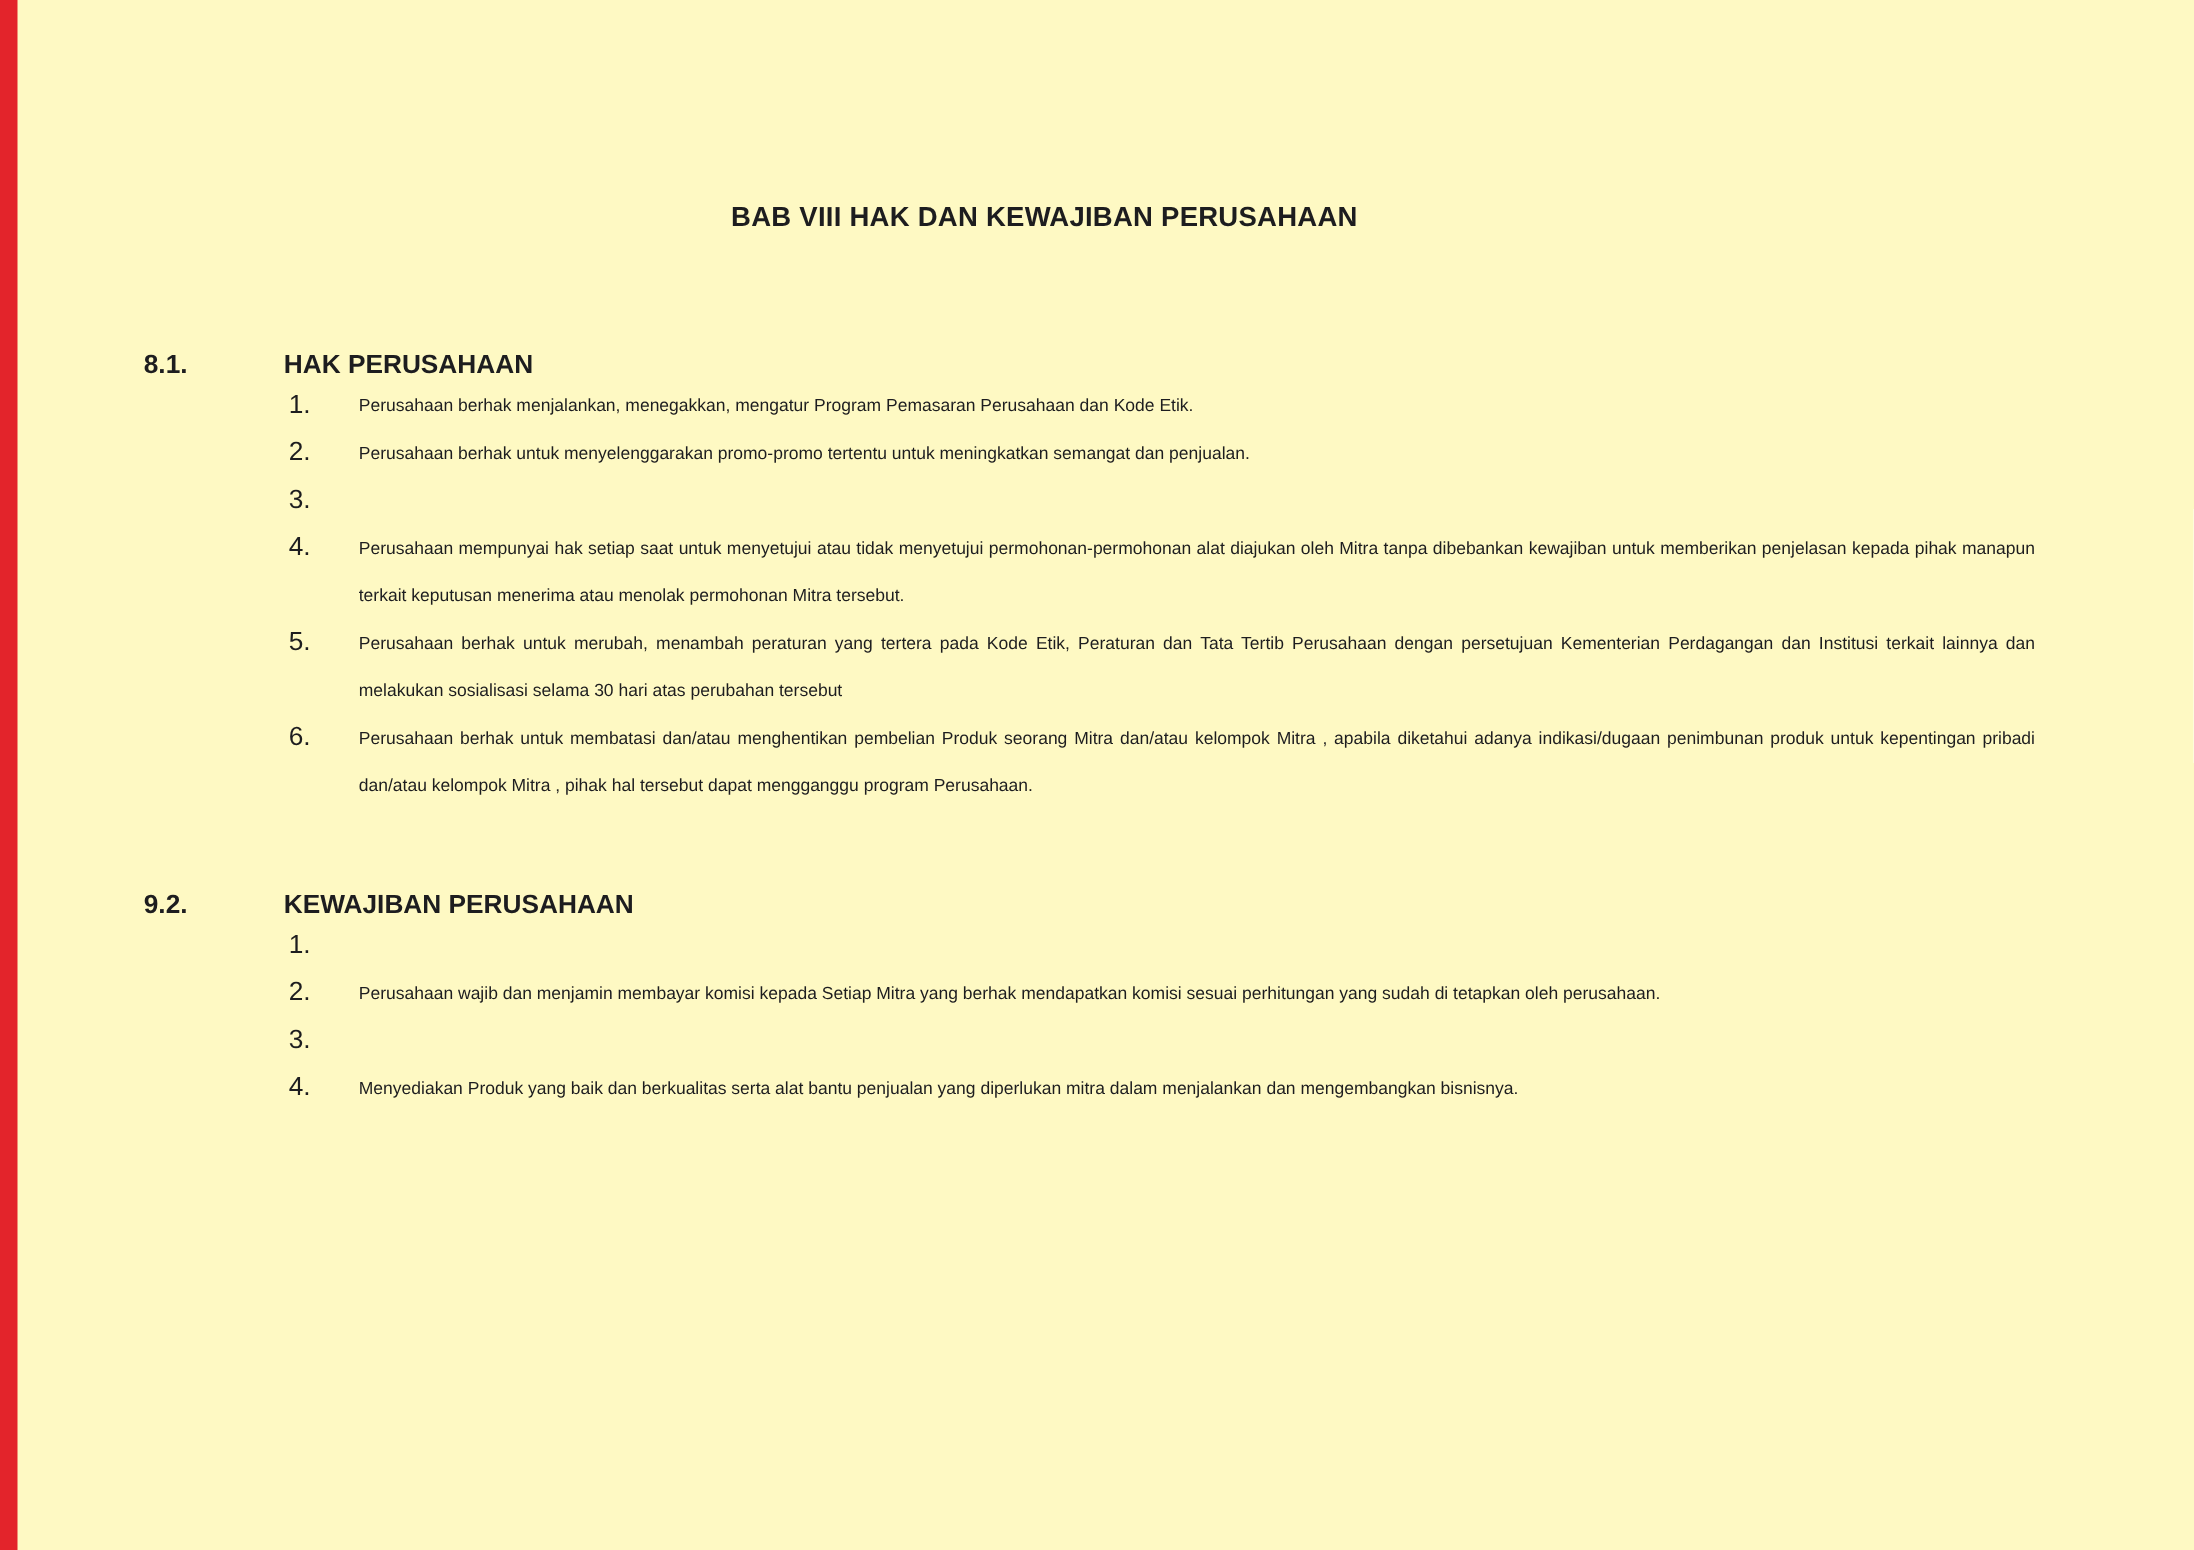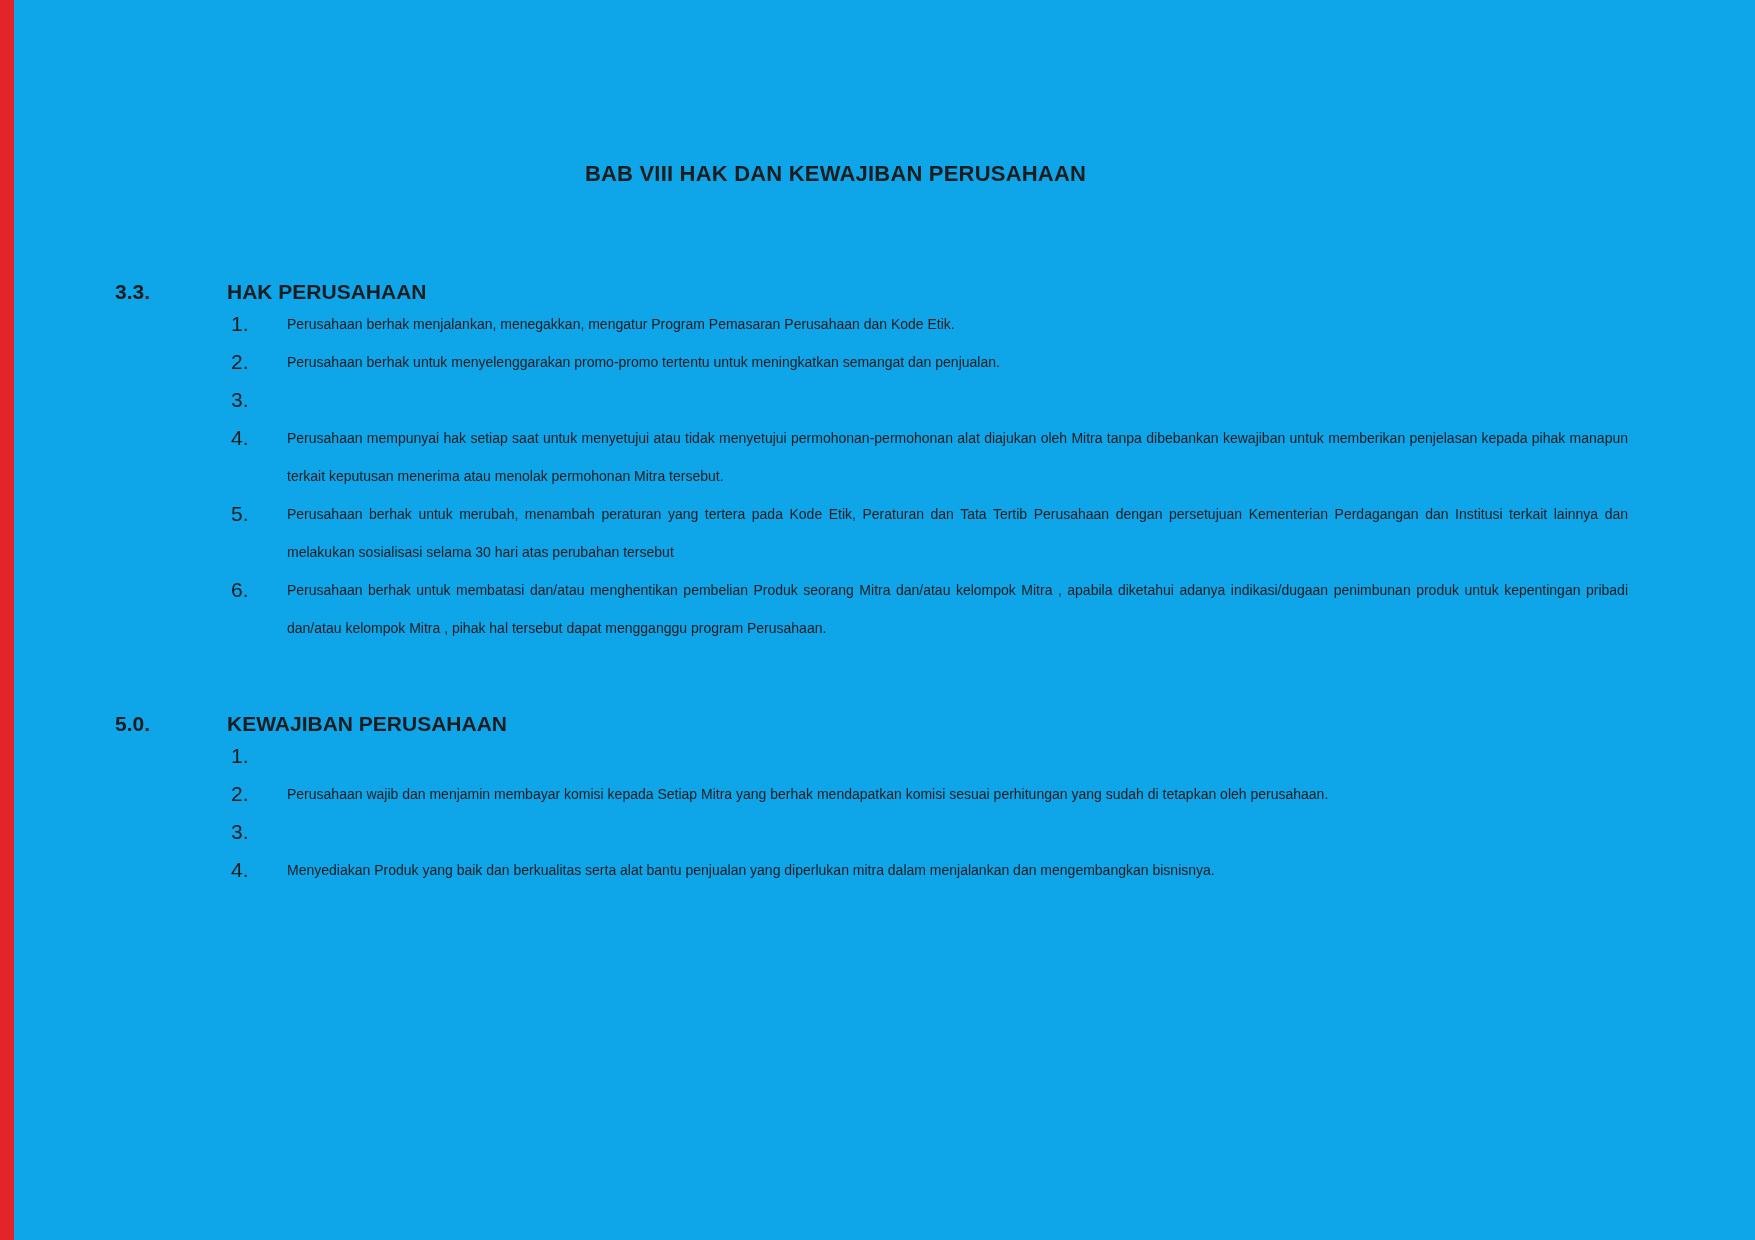--- a/index.html
+++ b/index.html
@@ -1,20 +1,20 @@
 <!DOCTYPE html>
 <html><head>
 <meta charset="utf-8">
 <style>
   html, body { margin: 0; padding: 0; background: #ffffff; }
   .page {
     position: relative;
     width: 1755px;
     height: 1240px;
-    background: #0ea5e9;
+    background: #fef9c3;
     overflow: hidden;
     font-family: "Liberation Sans", "DejaVu Sans", sans-serif;
     color: #1d1d1f;
   }
   .red-stripe {
     position: absolute;
     left: 0; top: 0;
     width: 14px; height: 100%;
   }
   .content {
@@ -59,21 +59,21 @@
 
 <div class="page">
   <div class="red-stripe" style="background: rgb(227, 36, 43);"></div>
 
   <div class="content">
 
     <div class="doc-title">BAB VIII HAK DAN KEWAJIBAN PERUSAHAAN</div>
 
     <div class="section">
       <div class="section-header">
-        <div class="sec-num">3.3.</div>
+        <div class="sec-num">8.1.</div>
         <div class="sec-title">HAK PERUSAHAAN</div>
       </div>
       <div class="items">
         <div class="item">
           <div class="item-num">1.</div>
           <div class="item-text">Perusahaan berhak menjalankan, menegakkan, mengatur Program Pemasaran Perusahaan dan Kode Etik.</div>
         </div>
         <div class="item">
           <div class="item-num">2.</div>
           <div class="item-text">Perusahaan berhak untuk menyelenggarakan promo-promo tertentu untuk meningkatkan semangat dan penjualan.</div>
@@ -91,21 +91,21 @@
         </div>
         <div class="item">
           <div class="item-num">6.</div>
           <div class="item-text">Perusahaan berhak untuk membatasi dan/atau menghentikan pembelian Produk seorang Mitra dan/atau kelompok Mitra , apabila diketahui adanya indikasi/dugaan penimbunan produk untuk kepentingan pribadi dan/atau kelompok Mitra , pihak hal tersebut dapat mengganggu program Perusahaan.</div>
         </div>
       </div>
     </div>
 
     <div class="section">
       <div class="section-header">
-        <div class="sec-num">5.0.</div>
+        <div class="sec-num">9.2.</div>
         <div class="sec-title">KEWAJIBAN PERUSAHAAN</div>
       </div>
       <div class="items">
         <div class="item">
           <div class="item-num">1.</div>
         </div>
         <div class="item">
           <div class="item-num">2.</div>
           <div class="item-text">Perusahaan wajib dan menjamin membayar komisi kepada Setiap Mitra yang berhak mendapatkan komisi sesuai perhitungan yang sudah di tetapkan oleh perusahaan.</div>
         </div>

